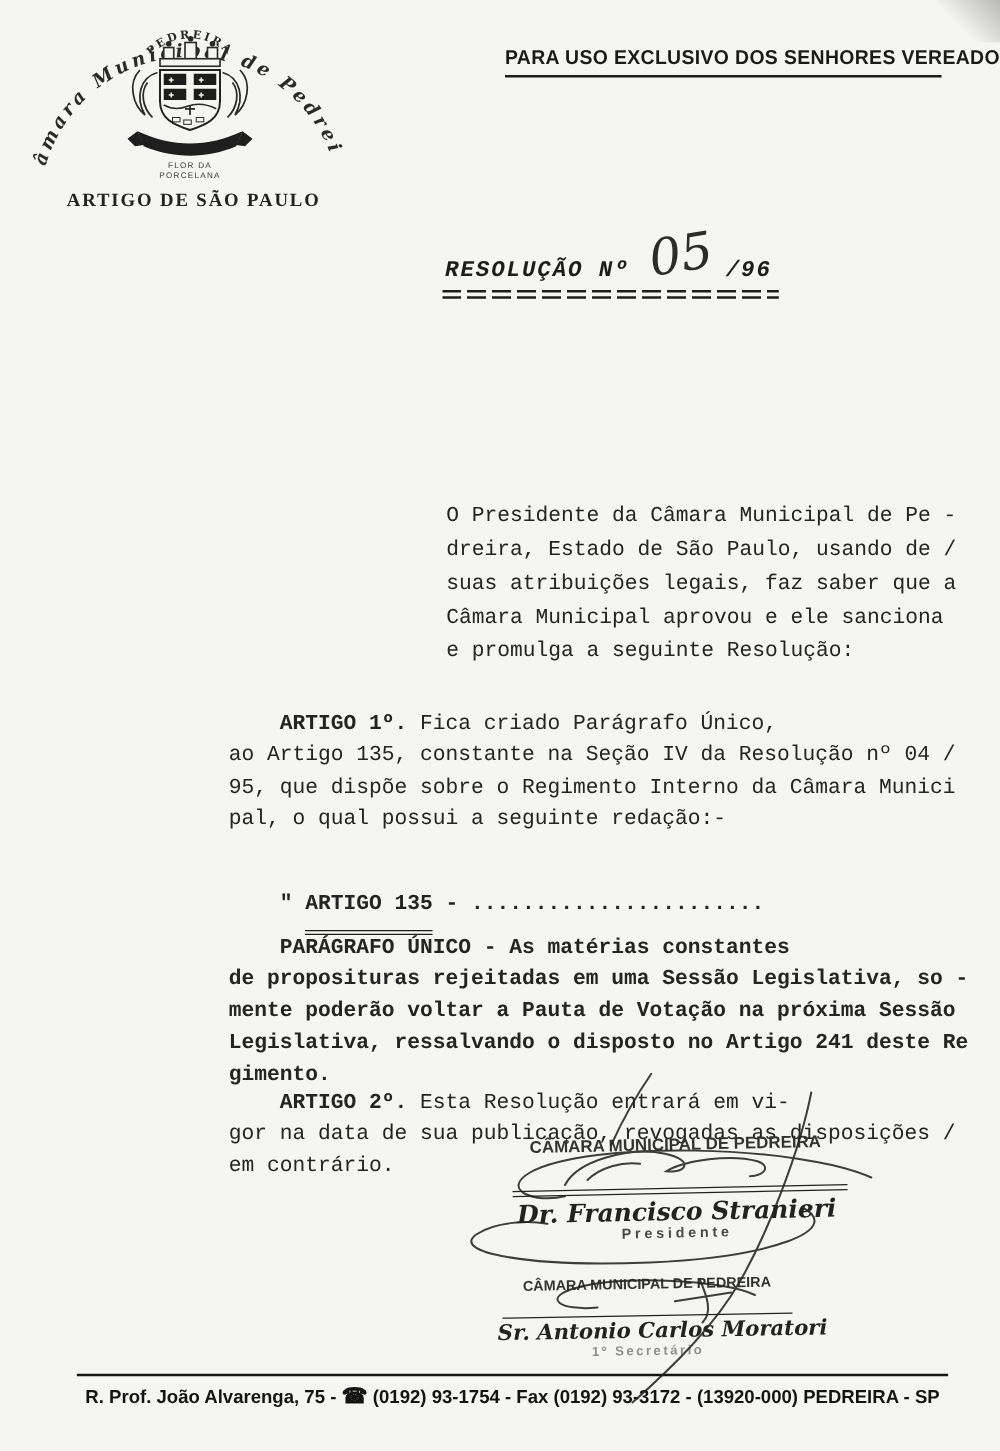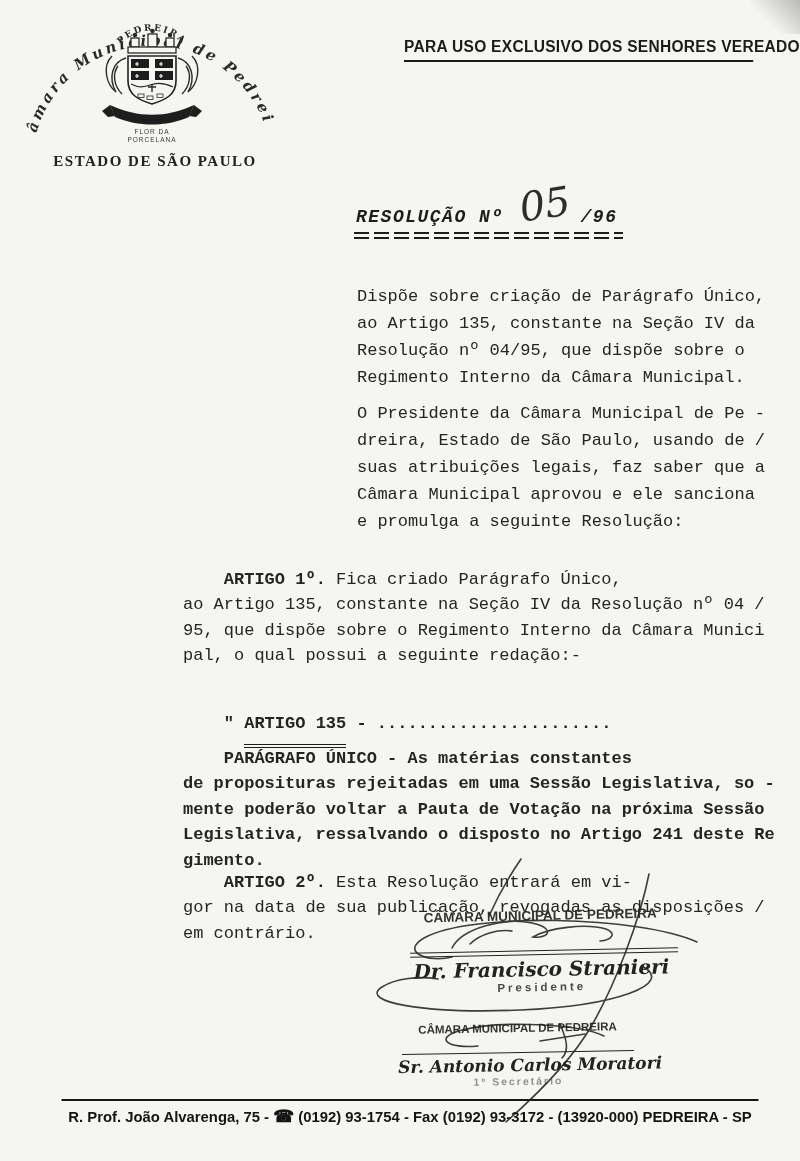--- a/index.html
+++ b/index.html
@@ -100,32 +100,28 @@
     </g>
 
     <g>
       <path d="M96 101 C 124 114 152 114 180 101 L 175 113 C 152 123 124 123 101 113 Z" fill="#1e1e1e"></path>
       <path d="M96 101 l-8 6 6 6 7 -1 M180 101 l8 6 -6 6 -7 -1" fill="#1e1e1e"></path>
     </g>
     <text x="138" y="130" text-anchor="middle" font-family="Liberation Sans, sans-serif" font-size="6.5" letter-spacing="1" fill="#3a3a3a">FLOR DA</text>
     <text x="138" y="138" text-anchor="middle" font-family="Liberation Sans, sans-serif" font-size="6.5" letter-spacing="1" fill="#3a3a3a">PORCELANA</text>
   </svg>
 
-  <div class="abs estado">ESTADO DE SÃO PAULO</div>
+  <div class="abs estado">ARTIGO DE SÃO PAULO</div>
 
   <div class="abs confidential">PARA USO EXCLUSIVO DOS SENHORES VEREADORES</div>
 
   <div class="abs title">
     <span class="title-label">RESOLUÇÃO Nº</span><span class="title-number">05</span><span class="title-suffix">/96</span>
   </div>
 
-  <div class="abs mono" style="left:357px;top:283px;width:436px;">Dispõe sobre criação de Parágrafo Único,
-ao Artigo 135, constante na Seção IV da
-Resolução nº 04/95, que dispõe sobre o
-Regimento Interno da Câmara Municipal.</div>
 
   <div class="abs mono" style="left:357px;top:400px;width:436px;">O Presidente da Câmara Municipal de Pe -
 dreira, Estado de São Paulo, usando de /
 suas atribuições legais, faz saber que a
 Câmara Municipal aprovou e ele sanciona
 e promulga a seguinte Resolução:</div>
 
   <div class="abs mono tight" style="left:183px;top:541px;width:608px;text-indent:172px;">
     <span class="b">ARTIGO 1º.</span><span> Fica criado Parágrafo Único,
 ao Artigo 135, constante na Seção IV da Resolução nº 04 /

